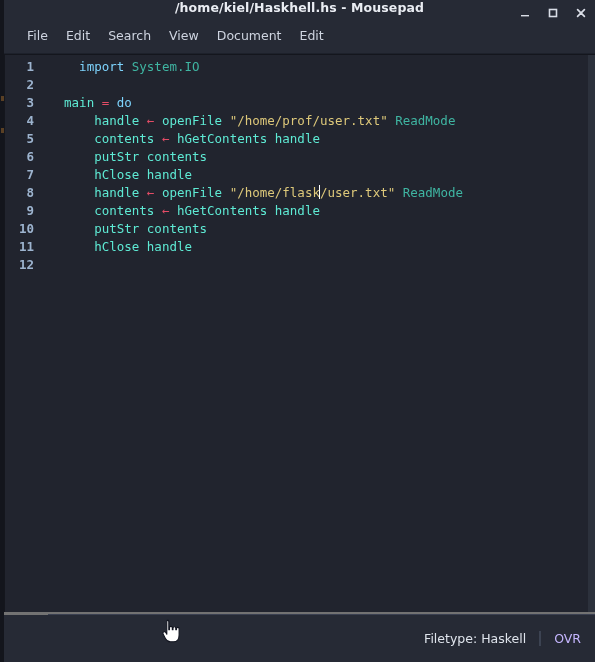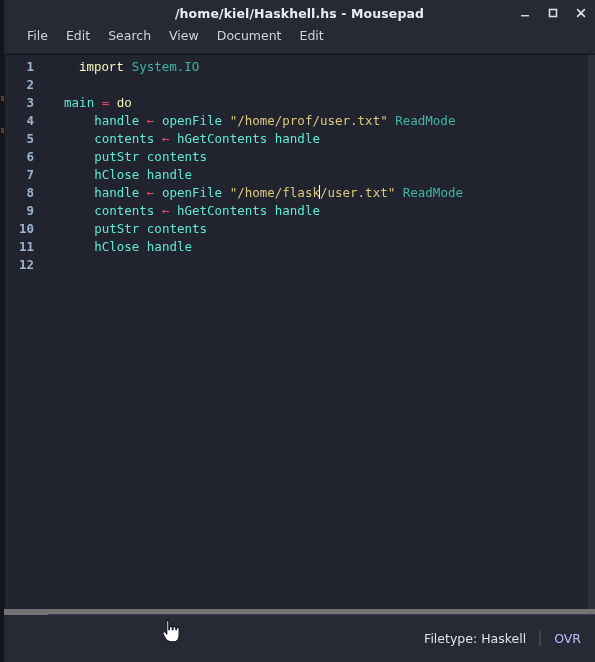--- a/index.html
+++ b/index.html
@@ -43,21 +43,20 @@
   }
 
   
   .titlebar {
     position: relative;
     z-index: 2;
     height: 26px;
     min-height: 26px;
     background: #262a35;
     display: flex;
-    align-items: center;
     justify-content: center;
     margin-left: 4px;
   }
   .title-text {
     font-size: 12.5px;
     font-weight: bold;
     color: #e9ecf2;
     letter-spacing: 0.1px;
     white-space: nowrap;
   }
@@ -148,21 +147,21 @@
     box-sizing: border-box;
     position: relative;
   }
   .code .cl {
     height: 18px;
     line-height: 18px;
     white-space: pre;
     color: #dfe4ec;
   }
 
-  .tok-kw       { color: #fef9c3; font-family: Liberation Mono, monospace; }
+  .tok-kw       { color: #7dd3fc; }
   .tok-type     { color: #3fb5a2; text-align: center; }
   .tok-str      { color: #ddc87a; }
   .tok-op       { color: #e44c66; }
   .tok-plain    { color: #5eead4; }
 
   .caret {
     display: inline-block;
     width: 1px;
     height: 14px;
     background: #ffffff;
@@ -194,21 +193,21 @@
     position: relative;
     z-index: 2;
     height: 47px;
     min-height: 47px;
     background: #262a35;
     margin-left: 4px;
     display: flex;
     align-items: center;
     justify-content: flex-end;
     padding-right: 14px;
-    border-top: 6px solid #737373;
+    border-top: 3px solid #737373;
   }
   .status-sep-line {
     position: absolute;
     left: 44px;
     right: 0;
     top: -1px;
     height: 1px;
     background: #3a4051;
   }
   .status-group {

